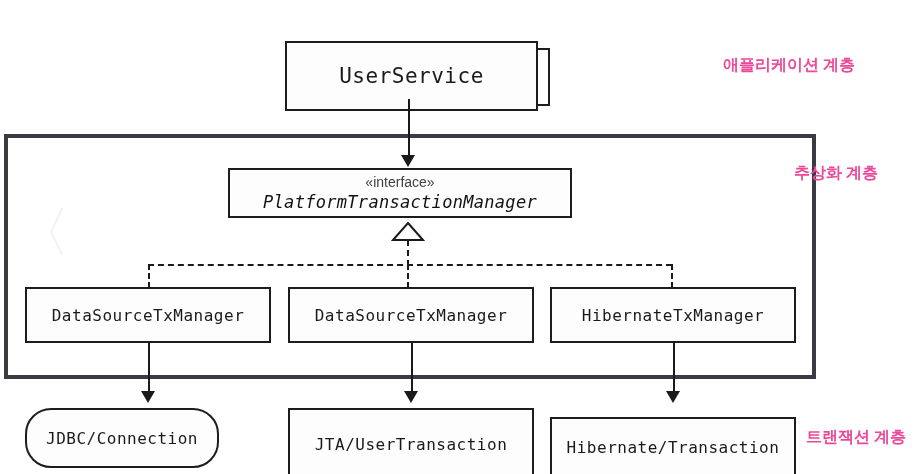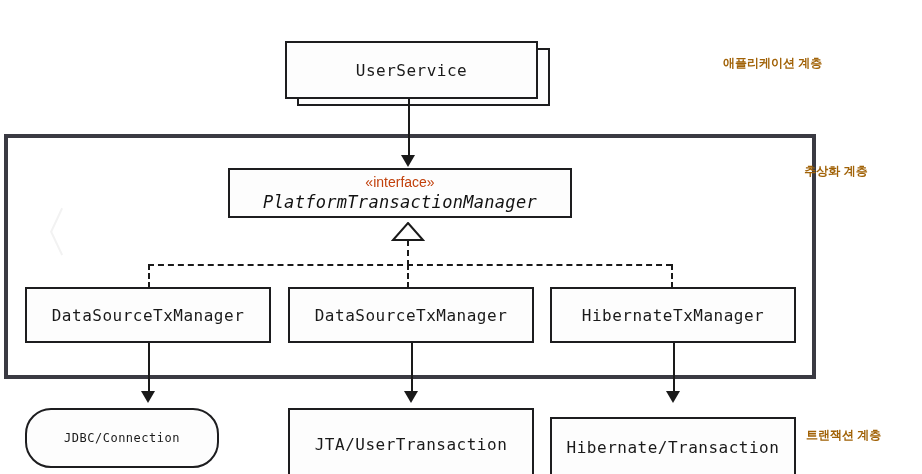--- a/index.html
+++ b/index.html
@@ -47,21 +47,21 @@
     background: #fdfdfd;
     border: 2px solid #1d1d1f;
     z-index: 4;
   }
 
   
   .stereotype {
     font-family: "Liberation Sans", sans-serif;
     font-size: 14px;
     line-height: 16px;
-    color: #c2410c;
+    color: #404040;
     margin-bottom: 2px;
   }
   .iface-name {
     font-family: "DejaVu Sans Mono", "Liberation Mono", monospace;
     font-weight: normal;
     font-style: italic;
     font-size: 17px;
     letter-spacing: 0.3px;
     color: #111111;
     white-space: nowrap;
@@ -106,24 +106,24 @@
     z-index: 7;
   }
   .tri-up-outline {
     position: absolute;
     z-index: 7;
   }
 
   
   .layer-caption {
     position: absolute;
-    font-family: Liberation Sans, sans-serif;
-    font-size: 12px;
+    font-family: Liberation Serif, serif;
+    font-size: 16px;
     font-weight: 600;
-    color: #a16207;
+    color: #ec4899;
     white-space: nowrap;
     z-index: 8;
   }
 
   
   #chevron-watermark {
     position: absolute;
     color: #f2f2f2;
     font-size: 54px;
     line-height: 54px;
@@ -136,21 +136,21 @@
 <body>
 
 <div id="diagram">
 
   <div id="abstraction-container" style="left:4px; top:134px; width:812px; height:245px;"></div>
 
   <div id="chevron-watermark" style="left:16px; top:206px;">〈</div>
 
   <div id="user-service-back" style="left:297px; top:48px; width:253px; height:58px;"></div>
 
-  <div class="node" style="left:285px; top:41px; width:253px; height:58px; font-size:16px;">
+  <div class="node" style="left:285px; top:41px; width:253px; height:70px; font-size:21px;">
     <span class="node-label">UserService</span>
   </div>
 
   <div class="line-v" style="left:408px; top:99px; height:62px;"></div>
   <div class="arrow-down" style="left:401px; top:155px;"></div>
 
   <div class="node" style="left:228px; top:168px; width:344px; height:50px;">
     <span class="stereotype">«interface»</span>
     <span class="iface-name">PlatformTransactionManager</span>
   </div>
@@ -181,21 +181,21 @@
 
   <div class="line-v" style="left:148px; top:343px; height:52px;"></div>
   <div class="arrow-down" style="left:141px; top:391px;"></div>
 
   <div class="line-v" style="left:411px; top:343px; height:52px;"></div>
   <div class="arrow-down" style="left:404px; top:391px;"></div>
 
   <div class="line-v" style="left:673px; top:343px; height:52px;"></div>
   <div class="arrow-down" style="left:666px; top:391px;"></div>
 
-  <div class="node" style="left:25px; top:408px; width:194px; height:60px; font-size:12px;border-radius:26px;">
+  <div class="node" style="left:25px; top:408px; width:194px; height:60px; font-size:16px;border-radius:26px;">
     <span class="node-label">JDBC/Connection</span>
   </div>
 
   <div class="node" style="left:288px; top:408px; width:246px; height:72px; font-size:16px;align-items:center;">
     <span class="node-label">JTA/UserTransaction</span>
   </div>
 
   <div class="node" style="left:550px; top:417px; width:246px; height:60px; font-size:16px;">
     <span class="node-label">Hibernate/Transaction</span>
   </div>

